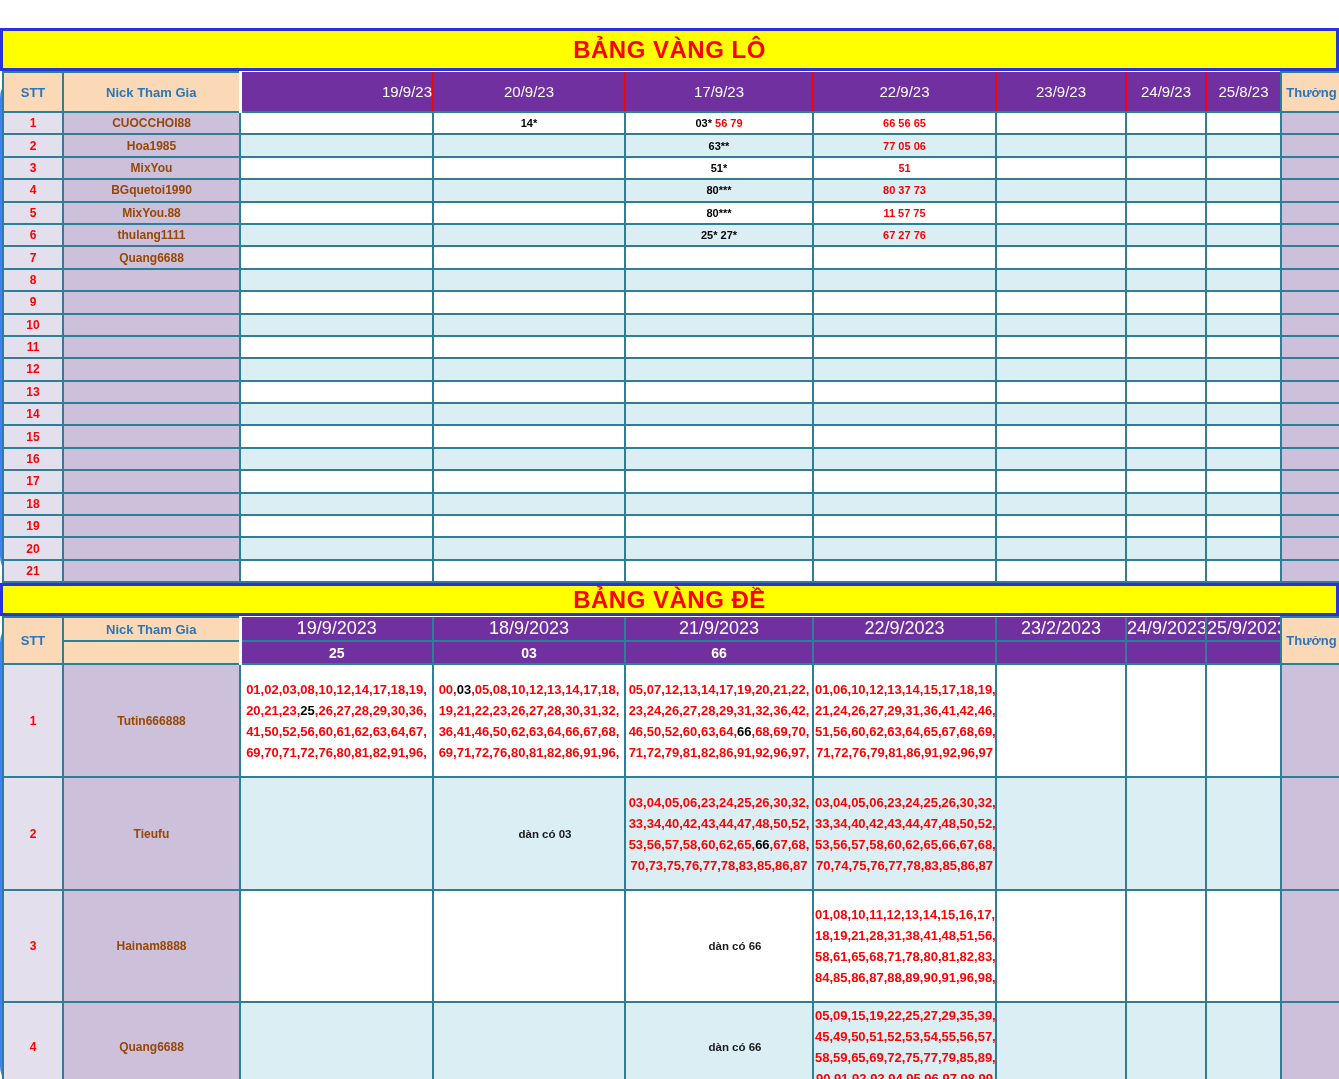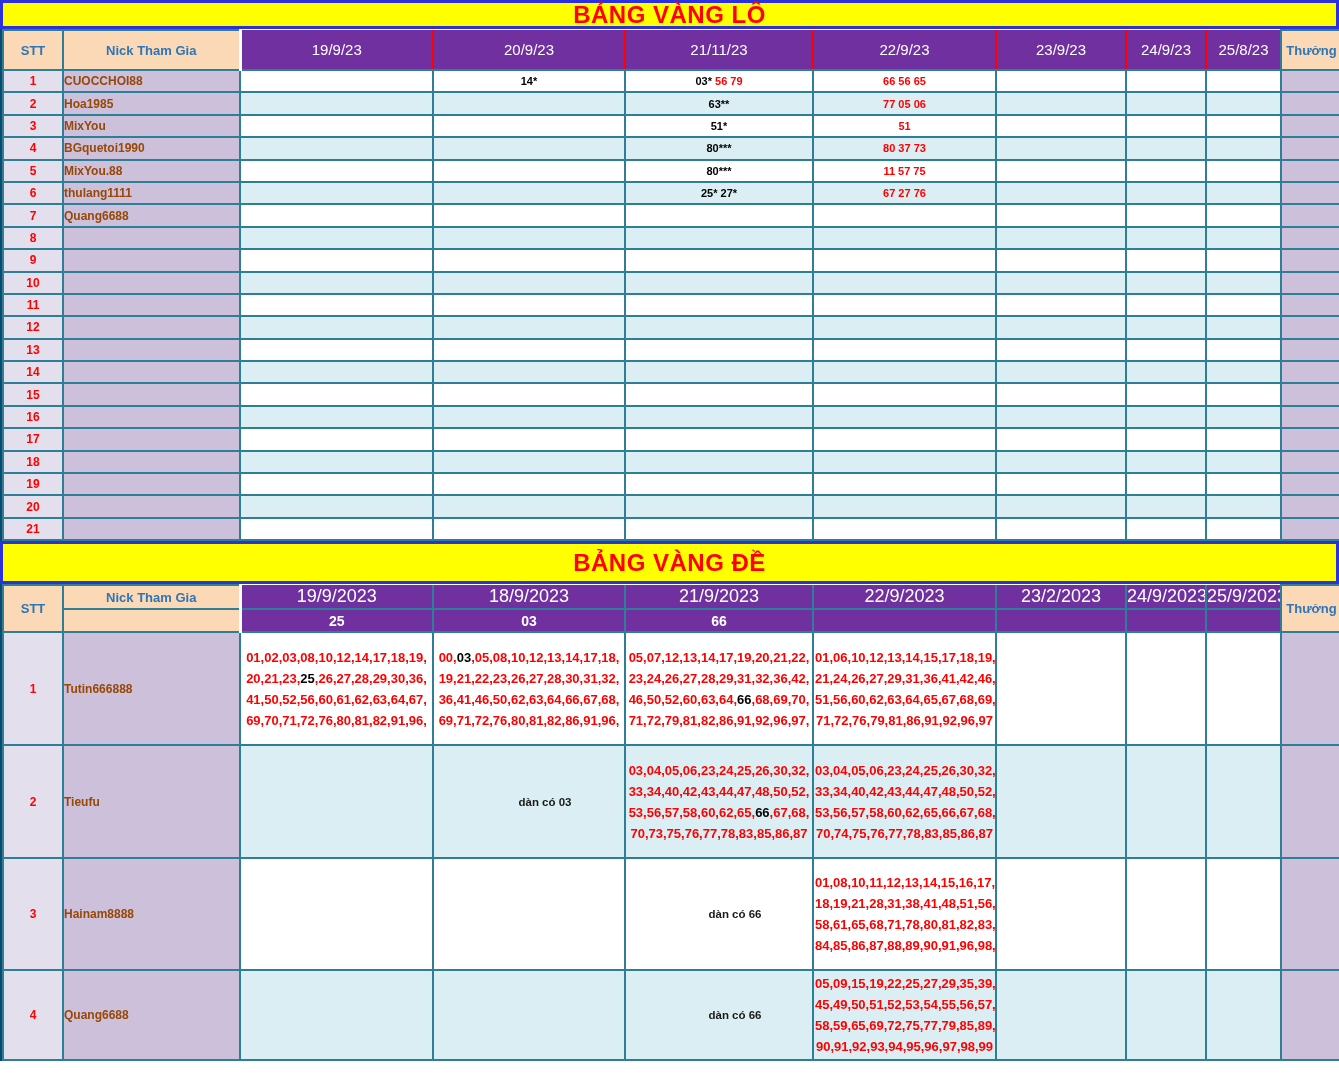--- a/index.html
+++ b/index.html
@@ -6,46 +6,46 @@
   html,body { background:#ffffff; }
   body {
     width: 1339px; height: 1079px; overflow: hidden;
     font-family: "Liberation Sans", sans-serif;
   }
   .banner {
     background: #FFFF00;
     border: 3px solid #2B31DB;
     display: flex; align-items: center; justify-content: center;
   }
-  .banner-lo { height: 29px; }
-  .banner-de { height: 43px; }
+  .banner-lo { height: 43px; margin-top: 28px; }
+  .banner-de { height: 33px; }
   .banner .title { color: #FF0000; font-weight: bold; font-size: 24px; letter-spacing: .5px; }
 
-  .frame { border-left: 2px solid #0c4a6e; border-right: 2px solid #2B31DB; }
+  .frame { border-left: 2px solid #3b82f6; border-right: 2px solid #2B31DB; border-radius: 27px; }
   table { border-collapse: collapse; table-layout: fixed; width: 100%; }
   th, td { border: 2px solid #2E7E97; overflow: hidden; padding: 0; }
 
   
   thead th { font-weight: bold; }
   th.peach { background: #FCD9B6; color: #2E75B6; font-size: 13px; }
   th.purple { background: #7030A0; color: #ffffff; font-weight: normal; border-top: none; }
   .t1 thead tr { height: 40px; }
   .t1 th.purple { font-size: 15px; }
   .t1 th.date { border-left: 2px solid #FF0000; border-right: 2px solid #FF0000; }
-  .t1 th.date-first { border-left: 3px solid #ffffff; }
+  .t1 th.date-first { border-left: 3px solid #ffffff; text-align: right; }
   .t1 th.date-last { border-right: 2px solid #2E7E97; }
   .t2 thead tr.r1 { height: 24px; }
   .t2 thead tr.r2 { height: 23px; }
   .t2 th.purple { font-size: 18px; }
   .t2 th.result { font-weight: bold; font-size: 14px; }
   th.nick-h { border-right: 3px solid #ffffff; }
 
   
   td.stt { background: #E4DFEC; color: #FF0000; font-weight: bold; font-size: 12px; text-align: center; }
-  td.nick { background: #CCC0DA; color: #974706; font-weight: bold; font-size: 12px; }
+  td.nick { background: #CCC0DA; color: #974706; font-weight: bold; font-size: 12px; text-align: center; }
   td.reward { background: #CCC0DA; }
   tr.odd  td.data { background: #ffffff; }
   tr.even td.data { background: #DAEEF3; }
 
   .t1 tbody tr { height: 22.4px; }
   .t1 td.data { text-align: center; font-weight: bold; font-size: 11px; white-space: nowrap; }
 
   .t2 tbody tr.h1 { height: 113px; }
   .t2 tbody tr.h2 { height: 113px; }
   .t2 tbody tr.h3 { height: 112px; }
@@ -78,21 +78,21 @@
         <col style="width:80px">
     <col style="width:75px">
         <col style="width:61px">
   </colgroup>
   <thead>
     <tr>
       <th class="peach">STT</th>
       <th class="peach nick-h">Nick Tham Gia</th>
       <th class="purple date date-first">19/9/23</th>
       <th class="purple date">20/9/23</th>
-      <th class="purple date">21/11/23</th>
+      <th class="purple date">17/9/23</th>
       <th class="purple date">22/9/23</th>
       <th class="purple date">23/9/23</th>
       <th class="purple date">24/9/23</th>
       <th class="purple date date-last">25/8/23</th>
       <th class="peach">Thưởng</th>
     </tr>
   </thead>
   <tbody>
         <tr class="odd">
           <td class="stt">1</td>

